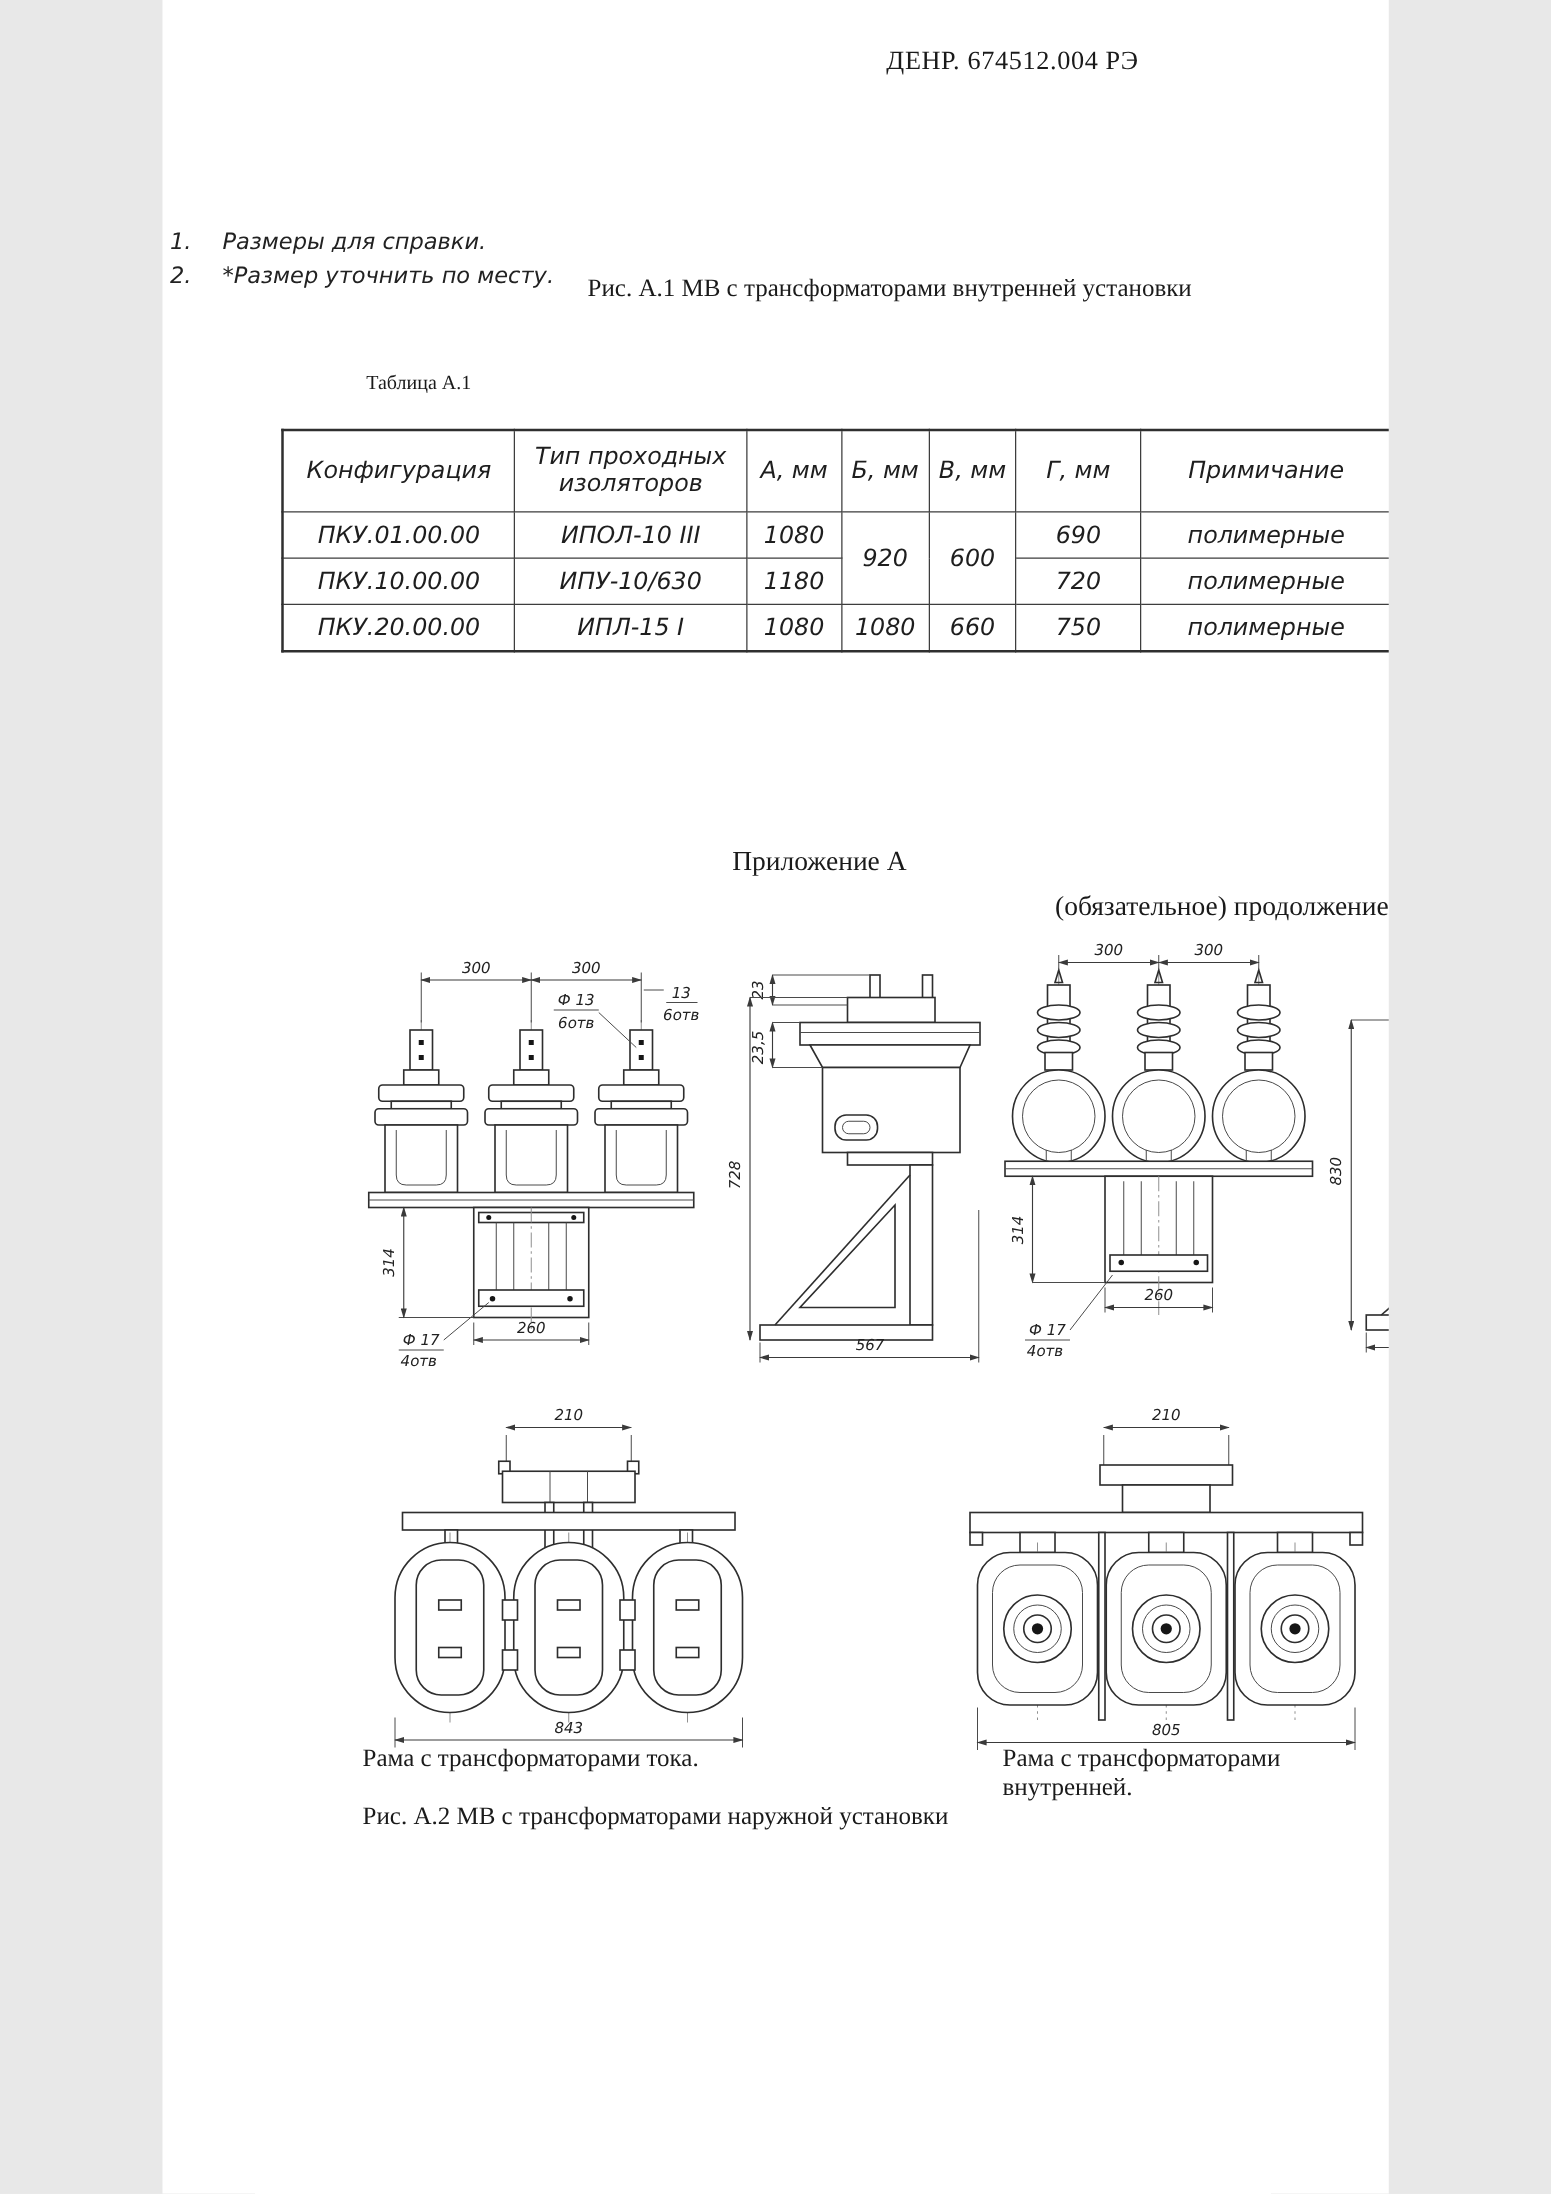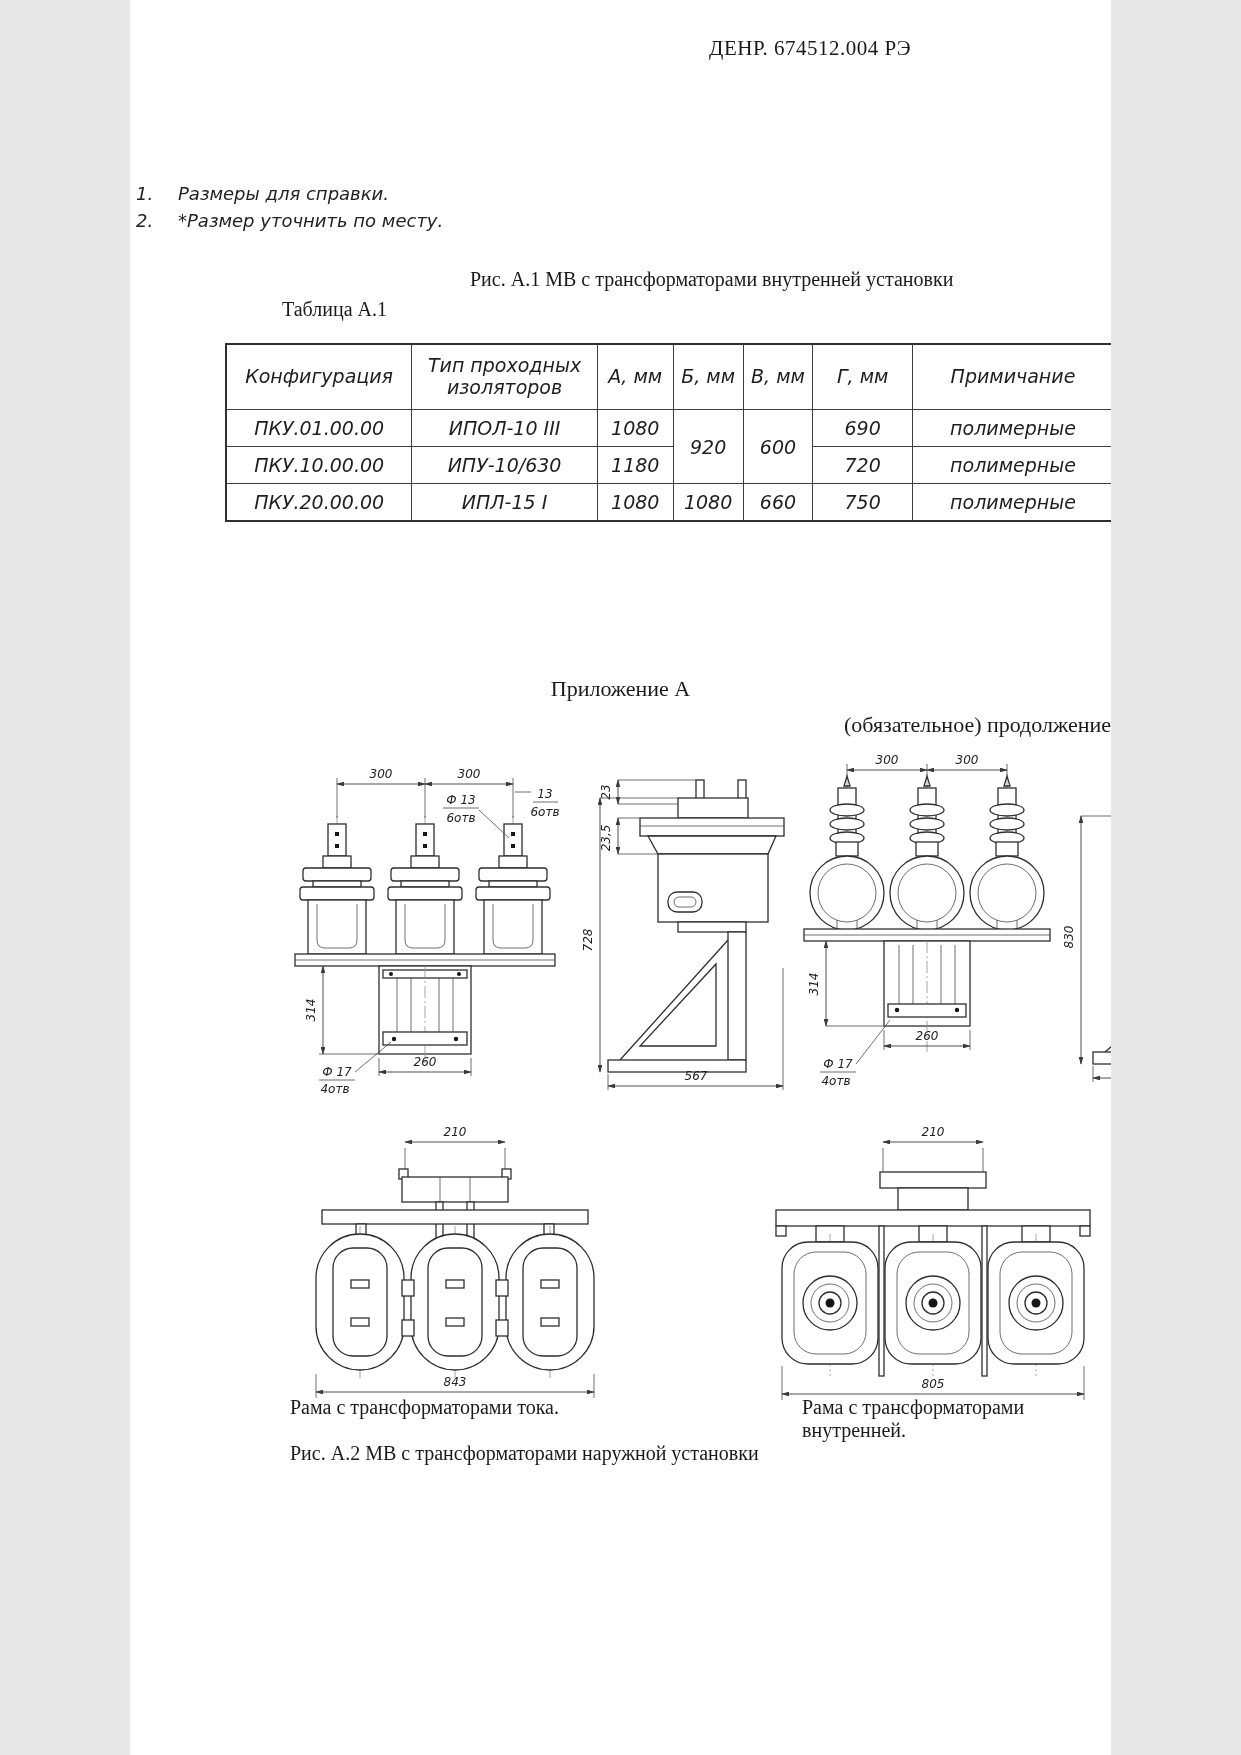--- a/index.html
+++ b/index.html
@@ -8,23 +8,23 @@
   .abs{position:absolute;}
   .serif{font-family:"Liberation Serif",serif;}
   .draft{font-family:"DejaVu Sans",sans-serif;font-style:italic;color:#222;}
   
   .doccode{top:36px;right:200px;font-size:21px;letter-spacing:.5px;}
   
   .notes{top:180px;left:6px;font-size:18px;line-height:27px;}
   .note-row{display:flex;}
   .note-num{width:42px;}
   
-  .figa1{top:220px;left:340px;font-size:20px;margin-top:48px;}
-  .tbltitle{top:298px;left:152px;font-size:20px;}
-  .appendix{top:676px;left:0;width:100%;text-align:center;font-size:22px;}
+  .figa1{top:220px;left:340px;font-size:20px;}
+  .tbltitle{top:298px;left:163px;font-size:16px;}
+  .appendix{top:676px;left:0;width:100%;text-align:center;font-size:22px;padding-left:35px;}
   .appendix2{top:712px;left:0;width:100%;text-align:right;font-size:22px;}
   .capleft{top:1396px;left:160px;font-size:20px;}
   .capright{top:1396px;left:672px;font-size:20px;}
   .figa2{top:1442px;left:160px;font-size:20px;}
   .pagenum{top:1648px;left:1112px;font-size:20px;}
   
   table.tech{position:absolute;top:343px;left:95px;width:890px;border-collapse:collapse;
              border:2px solid #2f2f2f;}
   table.tech th,table.tech td{border:1px solid #3d3d3d;text-align:center;vertical-align:middle;
              font-family:"DejaVu Sans",sans-serif;font-style:italic;font-weight:normal;

